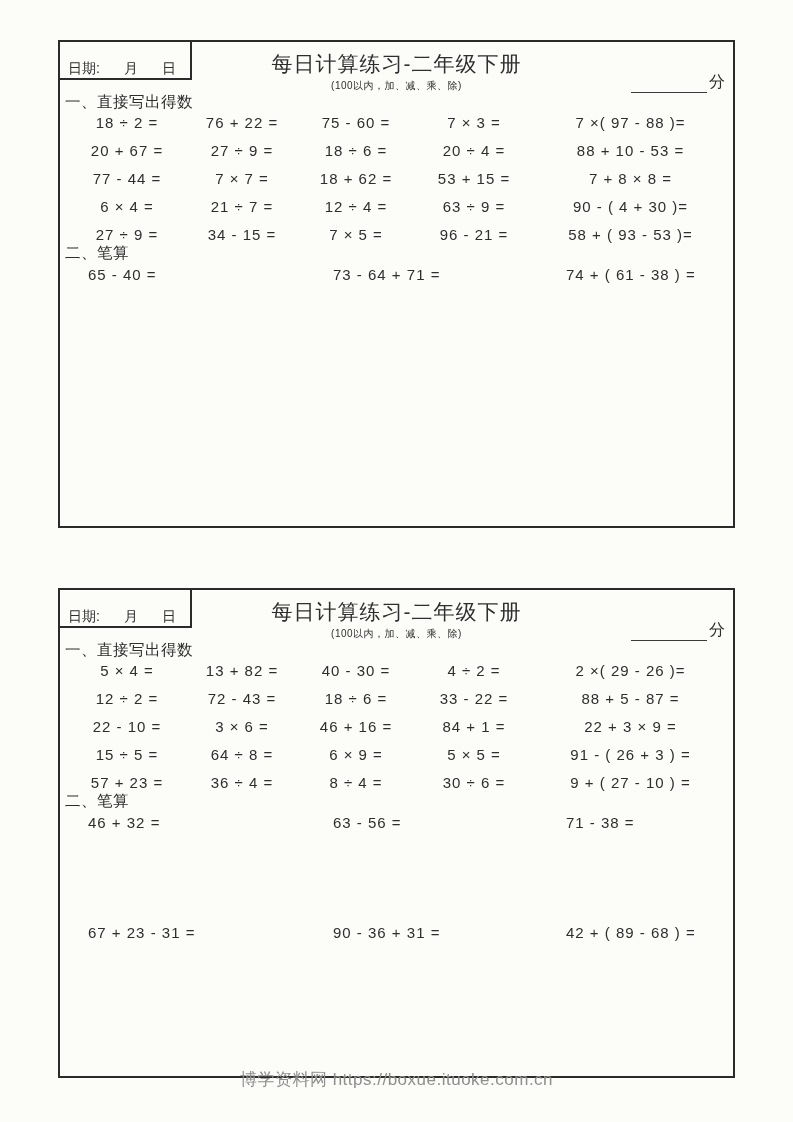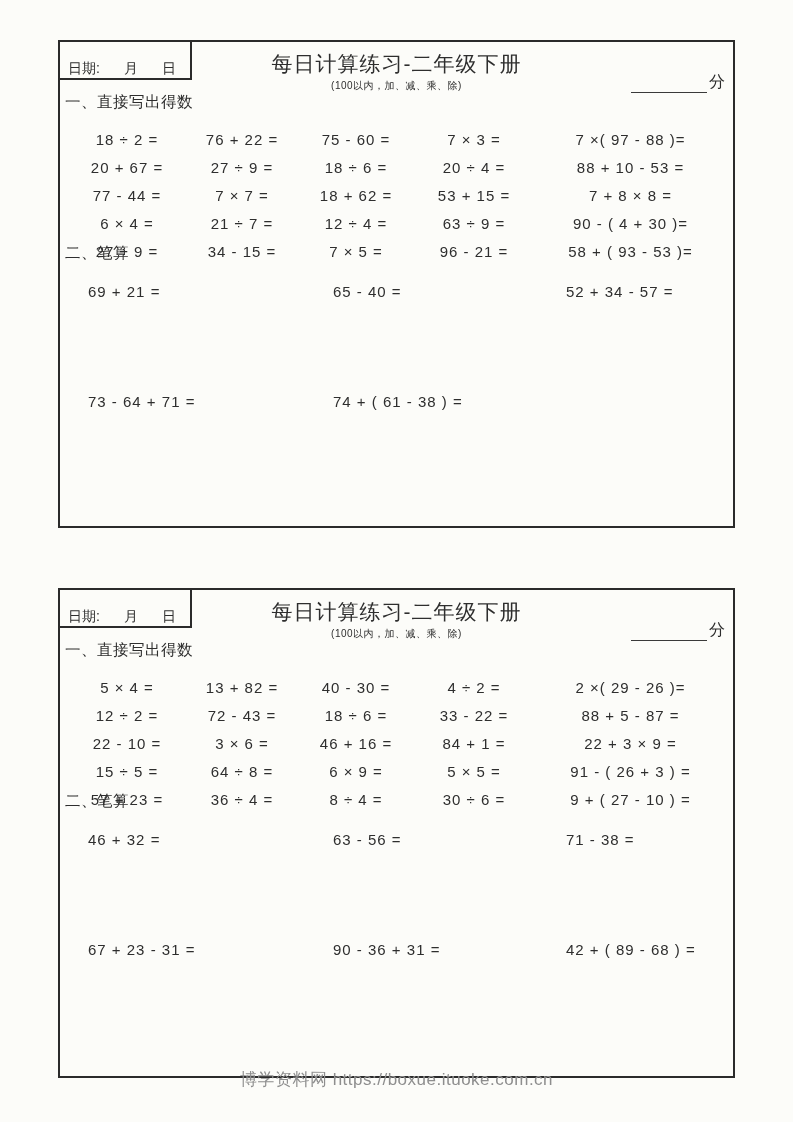--- a/index.html
+++ b/index.html
@@ -50,21 +50,20 @@
   .sec-label{
     position:absolute;left:5px;
     font-size:15.5px;letter-spacing:0.5px;
   }
   .sec1{top:50px;}
   .sec2{top:201px;}
 
   .grid{
     position:absolute;left:8px;right:6px;
     display:grid;
-    margin-top:17px;
   }
   .grid1{
     top:66px;
     grid-template-columns:118px 112px 116px 120px auto;
     grid-auto-rows:28px;
     align-items:center;
   }
   .grid1 .cell{text-align:center;}
   .grid2{
     top:218px;
@@ -123,23 +122,21 @@
       <span class="cell">63 ÷ 9 =</span>
       <span class="cell">90 - ( 4 + 30 )=</span>
       <span class="cell">27 ÷ 9 =</span>
       <span class="cell">34 - 15 =</span>
       <span class="cell">7 × 5 =</span>
       <span class="cell">96 - 21 =</span>
       <span class="cell">58 + ( 93 - 53 )=</span>
     </div>
   <div class="sec-label sec2">二、笔算</div>
   <div class="grid grid2">
-      <span class="cell">69 + 21 =</span>
       <span class="cell">65 - 40 =</span>
-      <span class="cell">52 + 34 - 57 =</span>
       <span class="cell">73 - 64 + 71 =</span>
       <span class="cell">74 + ( 61 - 38 ) =</span>
     </div>
 </section>
 
 <section class="sheet" id="sheet-2">
   <div class="date-box">
     <span>日期:</span>
     <span>月</span>
     <span>日</span>

